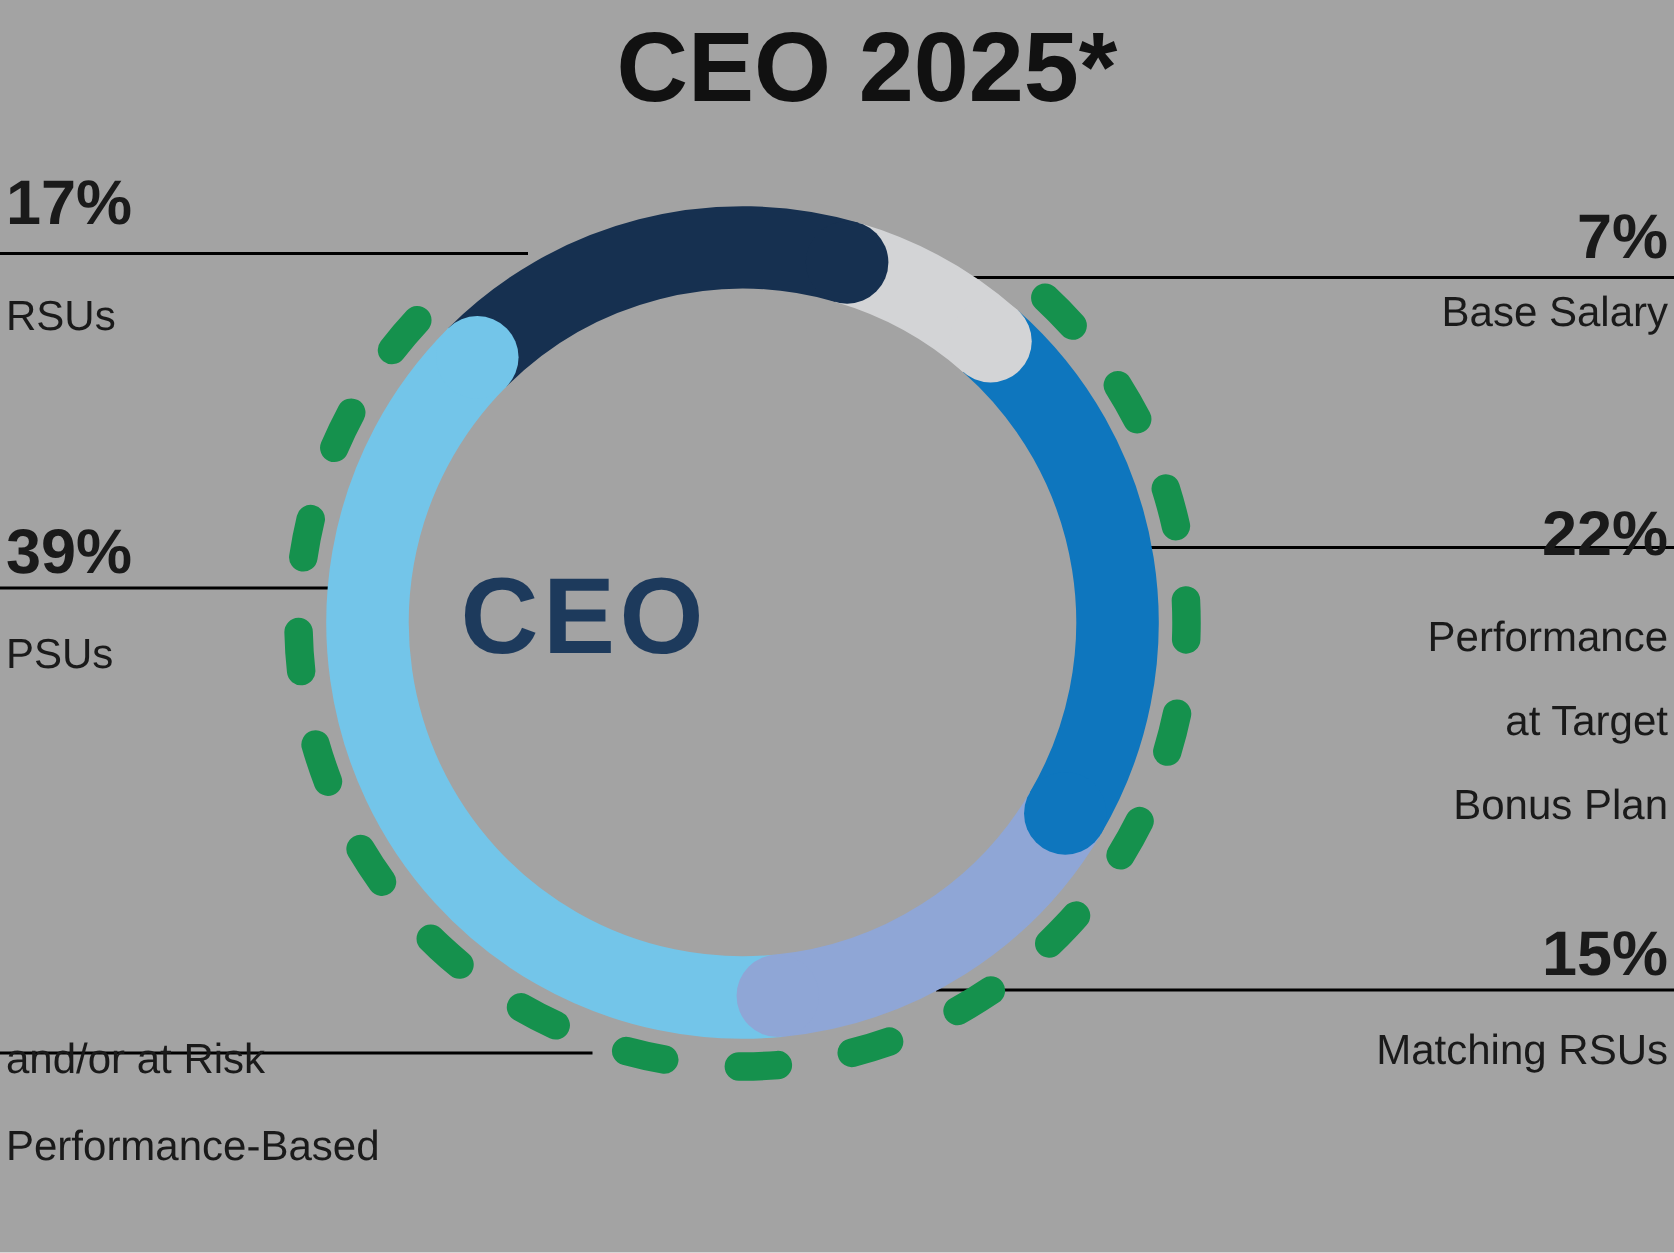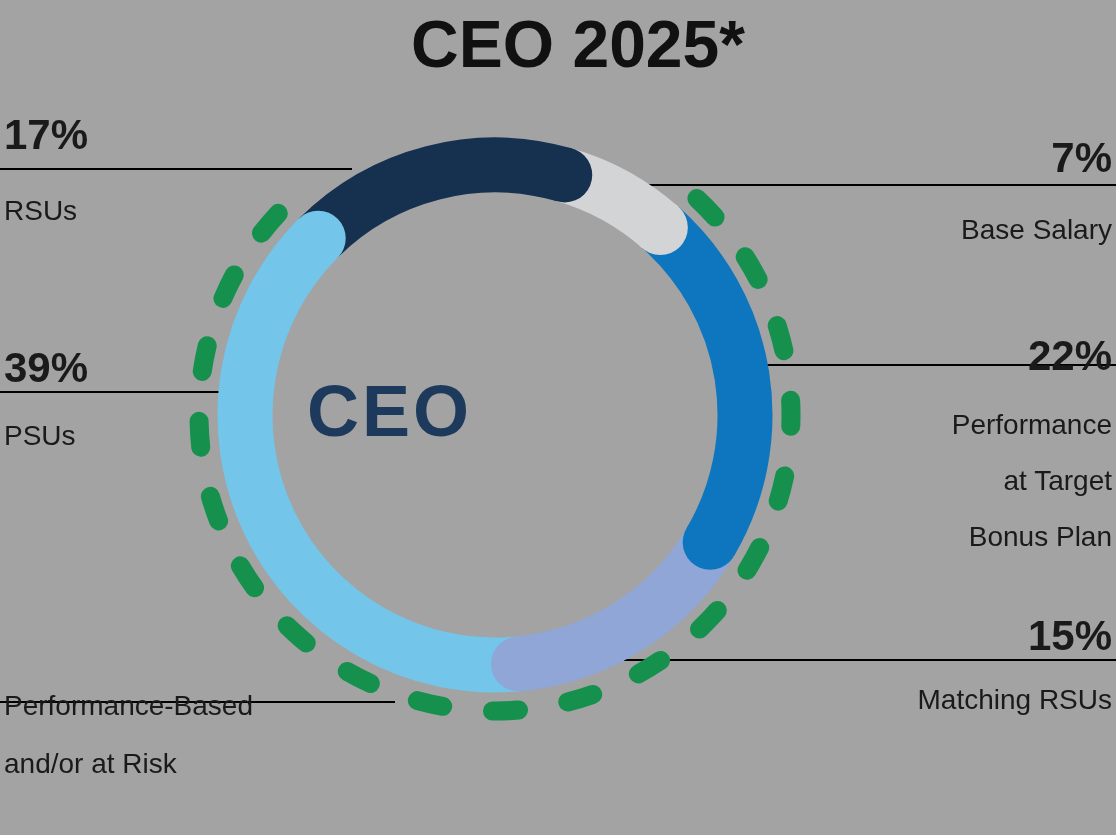--- a/index.html
+++ b/index.html
@@ -17,21 +17,21 @@
     font-size:72px;font-weight:700;color:#1d3a5c;letter-spacing:3px;
   }
   .callout{position:absolute;white-space:nowrap;}
   .callout .v{font-size:42px;font-weight:700;line-height:42px;}
   .callout .l{font-size:28px;font-weight:400;line-height:57px;}
   .callout.left{left:4px;text-align:left;}
   .callout.right{right:4px;text-align:right;}
   .c17{top:114px;}  .c17 .l{margin-top:26px;}
   .c39{top:347px;}  .c39 .l{margin-top:18px;}
   .c76{top:652px;}  .c76 .l{margin-top:25px;line-height:58px;}
-  .c7{top:137px;}   .c7 .l{margin-top:22px;}
+  .c7{top:137px;}   .c7 .l{}
   .c22{top:319px;margin-top:16px;}  .c22 .l{margin-top:20px;line-height:56px;}
   .c15{top:615px;}  .c15 .l{margin-top:14px;}
 </style>
 </head>
 <body>
 
 <div class="stage">
 
   <div class="chart-title">CEO 2025*</div>
 
@@ -66,22 +66,22 @@
 
   <div class="callout left c39">
     <div class="v">39%</div>
     <div class="l">
         <div>PSUs</div>
       </div>
   </div>
 
   <div class="callout left c76">
     <div class="l">
+      <div>and/or at Risk</div>
       <div>Performance-Based</div>
-      <div>and/or at Risk</div>
     </div>
   </div>
 
   <div class="callout right c7">
     <div class="v">7%</div>
     <div class="l">
         <div>Base Salary</div>
       </div>
   </div>
 

